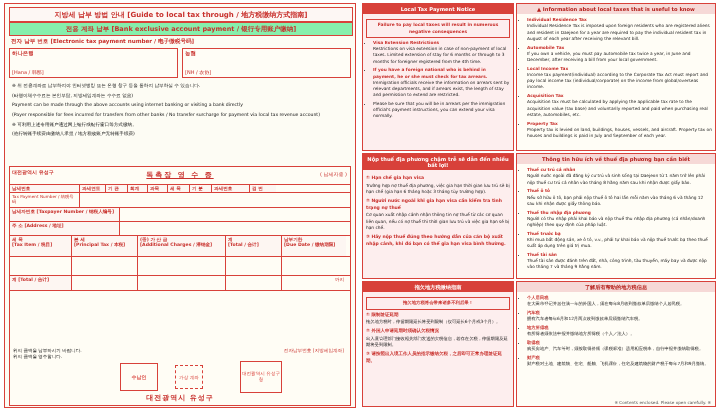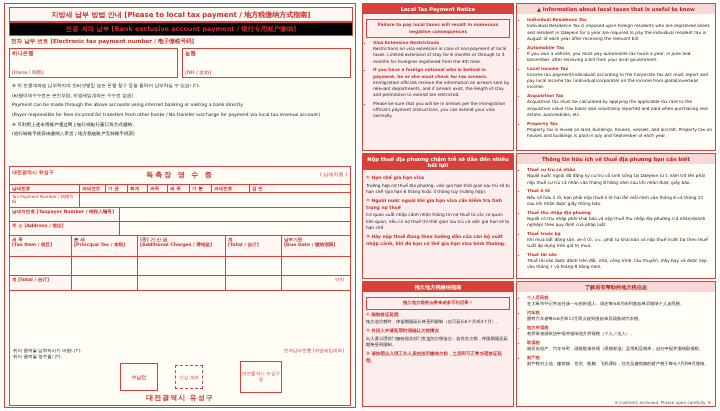--- a/index.html
+++ b/index.html
@@ -23,21 +23,21 @@
   }
   .l-title{
     position:absolute;left:4px;top:3px;width:342px;height:13px;
     border:1px solid #d8413a;background:#fdf7f4;
     color:#c8302c;font-weight:bold;font-size:7px;
     display:flex;align-items:center;justify-content:center;text-align:center;
     letter-spacing:0px;
   }
   .l-sub{
     position:absolute;left:4px;top:18px;width:342px;height:12px;
-    border:1px solid #d8413a;background:#000000;
+    border:1px solid #d8413a;background:#86efac;
     color:#c8302c;font-weight:bold;font-size:6.5px;
     display:flex;align-items:center;justify-content:center;text-align:center;
   }
   .l-acct-label{
     position:absolute;left:4px;top:33px;width:342px;height:9px;
     color:#c8302c;font-weight:bold;font-size:5.6px;
     display:flex;align-items:center;padding-left:2px;box-sizing:border-box;
   }
   .bank-row{position:absolute;left:4px;top:44px;width:342px;height:30px;display:flex;gap:4px;}
   .bank-box{
@@ -57,21 +57,21 @@
   .l-notes .ko{color:#111;}
   .l-notes .en{color:#111;}
 
   
   .voucher{
     position:absolute;left:4px;top:162px;width:342px;height:240px;
     border:1px solid #d8413a;box-sizing:border-box;background:#fffdf5;
   }
   .v-top{position:relative;height:17px;border-bottom:1px solid #d8413a;}
   .v-top-left{position:absolute;left:2px;top:2px;font-size:5px;color:#c8302c;font-weight:bold;}
-  .v-top-center{position:absolute;left:0;right:0;top:3px;text-align:center;font-size:7px;color:#c8302c;font-weight:bold;letter-spacing:2px;}
+  .v-top-center{position:absolute;left:0;right:0;top:3px;text-align:center;font-size:7px;color:#c8302c;font-weight:bold;letter-spacing:2px;text-decoration:underline;}
   .v-top-right{position:absolute;right:3px;top:4px;font-size:5px;color:#c8302c;}
 
   .v-row{display:flex;border-bottom:1px solid #d8413a;}
   .v-cell{border-right:1px solid #d8413a;box-sizing:border-box;padding:1px 2px;font-size:4.6px;color:#c8302c;}
   .v-cell:last-child{border-right:none;}
   .v-cell.hdr{font-weight:bold;background:#fdf6f2;}
   .big-watermark{
     position:absolute;right:30px;top:38px;font-size:46px;color:#f0b8b3;
     font-weight:bold;letter-spacing:14px;opacity:.55;pointer-events:none;
   }
@@ -125,21 +125,21 @@
   }
   .sect-h{font-weight:bold;color:#c8302c;font-size:4.5px;margin:2px 0 1px 0;}
 </style>
 </head>
 <body>
 
 <div class="page">
 
   <div class="left">
 
-    <div class="l-title">지방세 납부 방법 안내 [Please to local tax payment / 地方税缴纳方式指南]</div>
+    <div class="l-title">지방세 납부 방법 안내 [Guide to local tax through / 地方税缴纳方式指南]</div>
     <div class="l-sub">전용 계좌 납부 [Bank exclusive account payment / 银行专用账户缴纳]</div>
     <div class="l-acct-label">전자 납부 번호 [Electronic tax payment number / 电子缴税号码]</div>
 
     <div class="bank-row">
       <div class="bank-box">
         <span class="bank-name">하나은행</span>
         <span class="bank-eng">[Hana / 韩那]</span>
       </div>
       <div class="bank-box">
         <span class="bank-name">농협</span>

